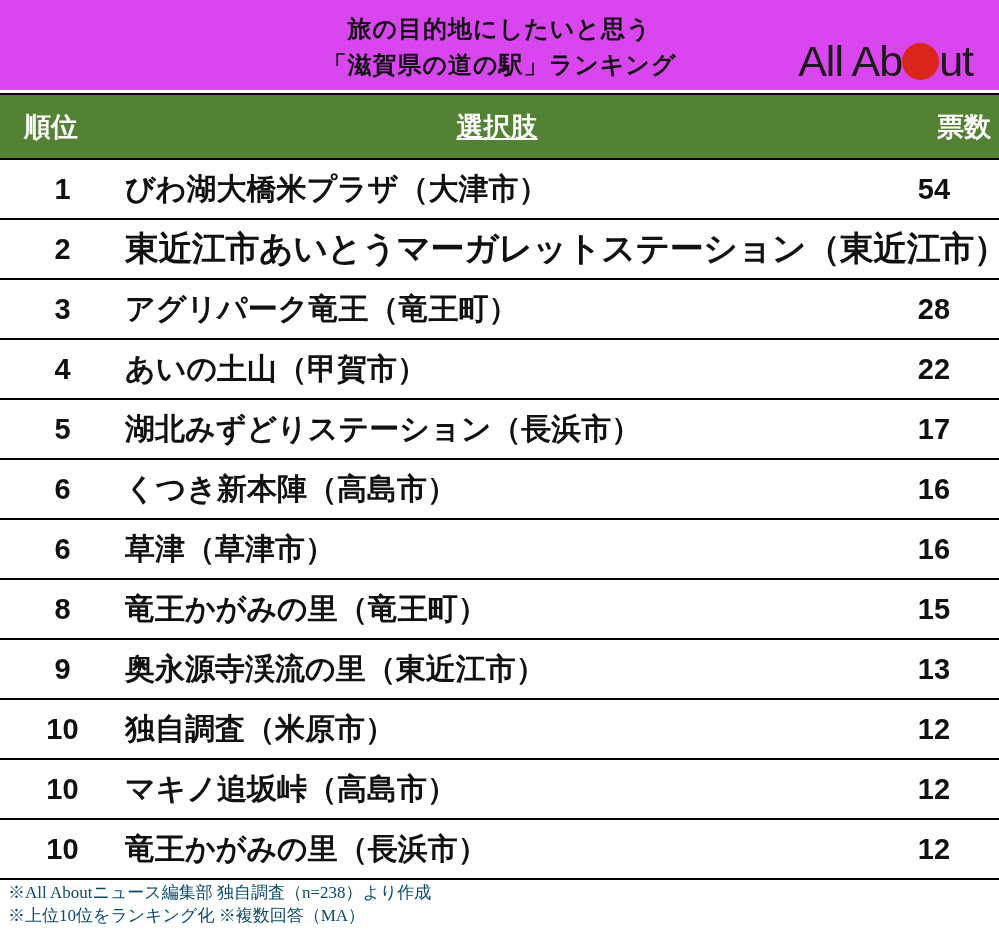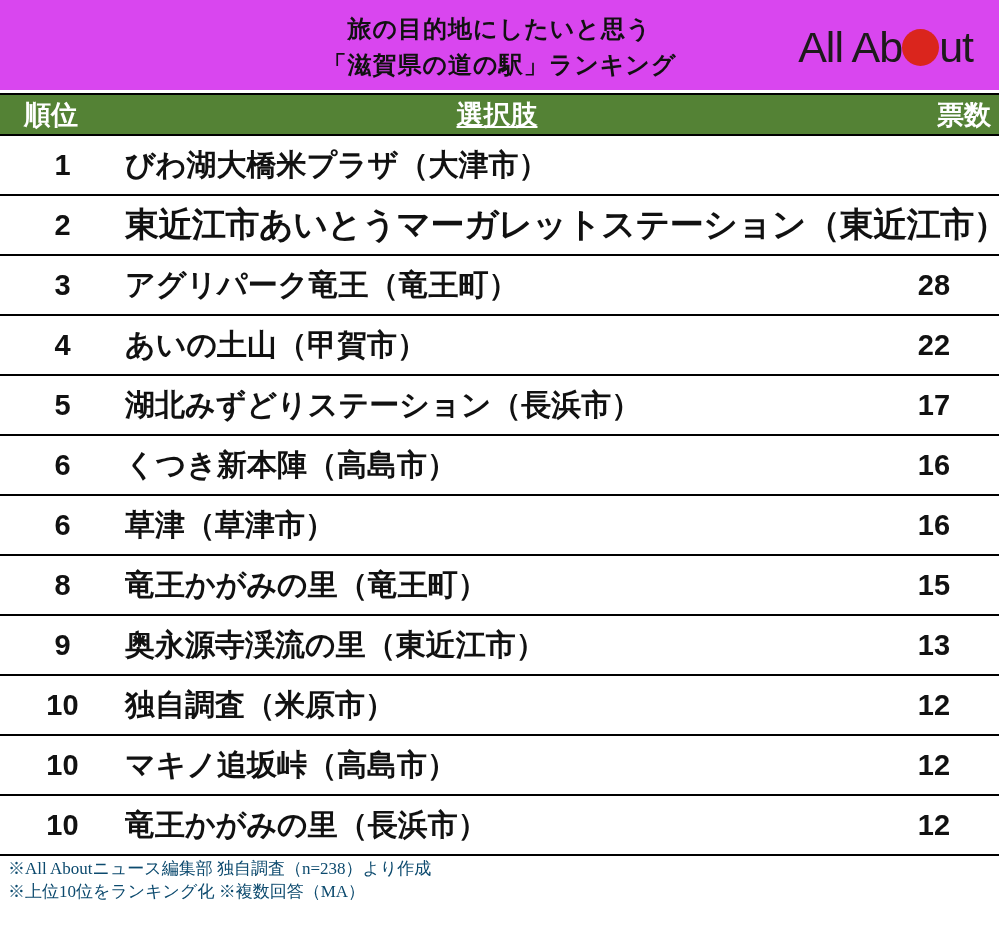--- a/index.html
+++ b/index.html
@@ -28,40 +28,40 @@
     text-align: center;
     font-weight: bold;
     font-size: 24px;
     line-height: 36px;
     color: #111111;
     letter-spacing: 1px;
   }
   .logo {
     position: absolute;
     right: 26px;
-    top: 26px;
+    top: 40px;
     font-size: 43px;
     line-height: 43px;
     letter-spacing: -1px;
     color: #1d1a1b;
     white-space: nowrap;
   }
   .logo .logo-circle {
     display: inline-block;
     width: 37px;
     height: 37px;
     border-radius: 50%;
     vertical-align: -4px;
     margin: 0 0px;
   }
 
   
   .table-head {
     margin-top: 3px;
-    height: 43px;
+    height: 67px;
     background: #548235;
     border-top: 2px solid #000000;
     border-bottom: 2px solid #000000;
     display: grid;
     grid-template-columns: 125px 1fr 130px;
     align-items: center;
     color: #ffffff;
     font-weight: bold;
     font-size: 27px;
   }
@@ -113,20 +113,21 @@
   <div class="table-head" style="background: rgb(84, 130, 53);">
     <div class="th-rank">順位</div>
     <div class="th-choice">選択肢</div>
     <div class="th-votes">票数</div>
   </div>
 
   <div class="table-body">
     <div class="row">
       <div class="rank">1</div>
       <div class="choice">びわ湖大橋米プラザ（大津市）</div>
+      <div class="votes">54</div>
     </div>
 
     <div class="row">
       <div class="rank">2</div>
       <div class="choice small">東近江市あいとうマーガレットステーション（東近江市）</div>
       <div class="votes">32</div>
     </div>
 
     <div class="row">
       <div class="rank">3</div>

